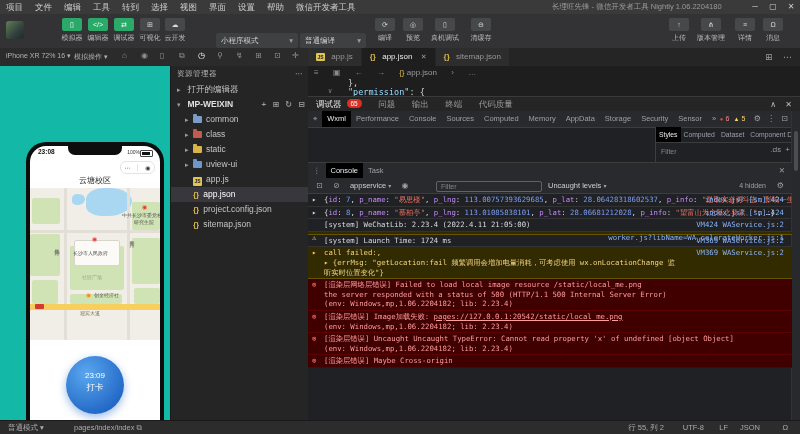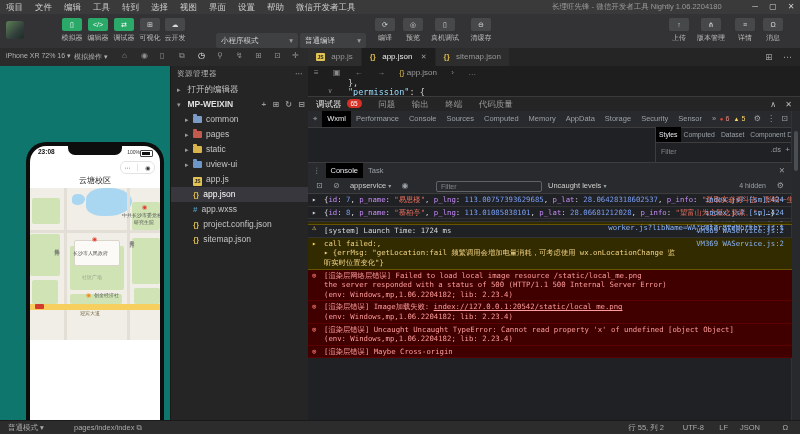--- a/index.html
+++ b/index.html
@@ -24,21 +24,21 @@
   .tbtn .lb{display:block;margin-top:2px;font-size:7px;color:#bdbdbd;white-space:nowrap}
   .tsel{position:absolute;top:19px;height:15px;background:#3f4042;border-radius:2px;color:#cfcfcf;
         font-size:7.5px;line-height:15px;padding:0 5px;display:flex;justify-content:space-between}
   .tsel .car{margin-left:5px;color:#9a9a9a}
   
   .simbar{left:0;top:48px;width:308px;height:18px;background:#2b2b2c;border-bottom:1px solid #1c1c1c}
   .simtxt{position:absolute;top:4px;font-size:7px;color:#b2b2b2;white-space:nowrap}
   .simic{position:absolute;top:3px;font-size:8px;color:#8f8f8f}
   .simic.on{color:#fff}
   
-  .simarea{left:0;top:66px;width:170px;height:354px;background:#0f766e}
+  .simarea{left:0;top:66px;width:170px;height:354px;background:#14b8a6}
   .phone{position:absolute;left:26px;top:76px;width:138px;height:338px;background:#0d0d0d;border-radius:20px;padding:4px;box-sizing:border-box}
   .screen{position:relative;width:130px;height:330px;background:#fff;border-radius:16px;overflow:hidden;color:#222}
   .notch{position:absolute;left:50%;top:0;transform:translateX(-50%);width:54px;height:9px;background:#0d0d0d;border-radius:0 0 7px 7px}
   .stime{position:absolute;left:8px;top:2px;font-size:6.5px;font-weight:bold;color:#111}
   .batt{position:absolute;right:7px;top:4px;width:11px;height:5px;border:1px solid #444;border-radius:1px}
   .batt i{position:absolute;left:0.5px;top:0.5px;width:8px;height:3px;background:#111}
   .battpct{position:absolute;right:20px;top:2.5px;font-size:5px;color:#333}
   .capsule{position:absolute;right:5px;top:15px;width:33px;height:11px;background:#fff;border:1px solid #e3e3e3;
            border-radius:6px;display:flex;align-items:center;justify-content:space-around;font-size:6px;color:#333}
   .capsule .dv{width:1px;height:7px;background:#e3e3e3}
@@ -300,20 +300,24 @@
           <span class="mlabel" style="left:52px;top:86px;color:#9aa58c">社区广场</span>
           <span class="mlabel vert" style="left:24px;top:56px">枫华路</span>
           <span class="mlabel vert" style="left:99px;top:48px">青平路</span>
           <span class="pin orange" style="left:56px;top:104px">◉</span>
           <span class="mlabel" style="left:64px;top:104px;color:#555">创全经济社</span>
           <div class="yroad" style="top:116px"></div>
           <div class="rbadge" style="left:5px;top:116px"></div>
           <span class="mlabel" style="left:50px;top:122px;color:#7a6a45">迎宾大道</span>
         </div>
 
+        <div class="clockbtn">
+          <span class="t1">23:09</span>
+          <span class="t2">打卡</span>
+        </div>
 
         <div class="ptabbar">
           
           
           
         </div>
 
       </div>
     </div>
   </div>
@@ -331,26 +335,25 @@
       <span class="ar">▾</span>
       <span>MP-WEIXIN</span>
       <span class="rooticons">
         <span>+</span>
         <span>⊞</span>
         <span>↻</span>
         <span>⊟</span>
       </span>
     </div>
     <div class="exprow"><span class="ar" style="margin-left:14px">▸</span><span class="folder f-blue"></span><span>common</span></div>
-    <div class="exprow"><span class="ar" style="margin-left:14px">▸</span><span class="folder f-red"></span><span>pages</span></div>
+    <div class="exprow"><span class="ar" style="margin-left:14px">▸</span><span class="folder f-red"></span><span>class</span></div>
     <div class="exprow"><span class="ar" style="margin-left:14px">▸</span><span class="folder f-yellow"></span><span>static</span></div>
     <div class="exprow"><span class="ar" style="margin-left:14px">▸</span><span class="folder f-steel"></span><span>uview-ui</span></div>
     <div class="exprow"><span class="ind"></span><span class="fjs">JS</span><span>app.js</span></div>
     <div class="exprow sel"><span class="ind"></span><span class="fbr">{}</span><span>app.json</span></div>
-    <div class="exprow"><span class="ind"></span><span class="fwx">#</span><span>app.wxss</span></div>
     <div class="exprow"><span class="ind"></span><span class="fbr">{}</span><span>project.config.json</span></div>
     <div class="exprow"><span class="ind"></span><span class="fbr">{}</span><span>sitemap.json</span></div>
   </div>
 
   <div class="abs tabbar">
     <div class="etab">
       <span class="tic jsq">JS</span>
       <span>app.js</span></div>
     <div class="etab active">
       <span class="tic yellow">{}</span>
@@ -460,20 +463,21 @@
         <span class="cicon">▸</span>
         <span>{</span><span class="k">id</span><span>: </span><span class="num">7</span><span>, </span><span class="k">p_name</span><span>: </span><span class="str">"易思楼"</span><span>, </span><span class="k">p_lng</span><span>: </span><span class="num">113.00757393629685</span><span>, </span><span class="k">p_lat</span><span>: </span><span class="num">28.06428318602537</span><span>, </span><span class="k">p_info</span><span>: </span><span class="str">"是取实奋勇斗志，影响一生之计足矣。"</span>
         <a class="clink">index.js? [sm]:424</a>
       </div>
       <div class="crow nw">
         <span class="cicon">▸</span>
         <span>{</span><span class="k">id</span><span>: </span><span class="num">8</span><span>, </span><span class="k">p_name</span><span>: </span><span class="str">"慕柏亭"</span><span>, </span><span class="k">p_lng</span><span>: </span><span class="num">113.01085838101</span><span>, </span><span class="k">p_lat</span><span>: </span><span class="num">28.06681212028</span><span>, </span><span class="k">p_info</span><span>: </span><span class="str">"望富山为之基之要素。"</span><span>, …}</span>
         <a class="clink">index.js? [sm]:424</a>
       </div>
       <div class="crow">
+        <span>[system] WeChatLib: 2.23.4 (2022.4.11 21:05:00)</span>
         <a class="clink">VM424 WAService.js:2</a>
       </div>
       <div class="crow warn">
         <span class="cicon">⚠</span>
         <a class="clink">worker.js?libName=WA_celerateWorker.js:1</a>
       </div>
       <div class="crow">
         <span>[system] Launch Time: 1724 ms</span>
         <a class="clink">VM369 WAService.js:2</a>
       </div>
@@ -484,21 +488,21 @@
         <a class="clink">VM369 WAService.js:2</a>
       </div>
       <div class="crow err">
         <span class="cicon">⊗</span>
         <div>[渲染层网络层错误] Failed to load local image resource /static/local_me.png</div>
         <div>the server responded with a status of 500 (HTTP/1.1 500 Internal Server Error)</div>
         <div>(env: Windows,mp,1.06.2204182; lib: 2.23.4)</div>
       </div>
       <div class="crow err">
         <span class="cicon">⊗</span>
-        <div><span>[渲染层错误] Image加载失败: </span><span class="eurl">index://127.0.0.1:20542/static/local_me.png</span></div>
+        <div><span>[渲染层错误] Image加载失败: </span><span class="eurl">pages://127.0.0.1:20542/static/local_me.png</span></div>
         <div>(env: Windows,mp,1.06.2204182; lib: 2.23.4)</div>
       </div>
       <div class="crow err">
         <span class="cicon">⊗</span>
         <div>[渲染层错误] Uncaught Uncaught TypeError: Cannot read property 'x' of undefined [object Object]</div>
         <div>(env: Windows,mp,1.06.2204182; lib: 2.23.4)</div>
       </div>
       <div class="crow err">
         <span class="cicon">⊗</span>
         <div>[渲染层错误] Maybe Cross-origin</div>

